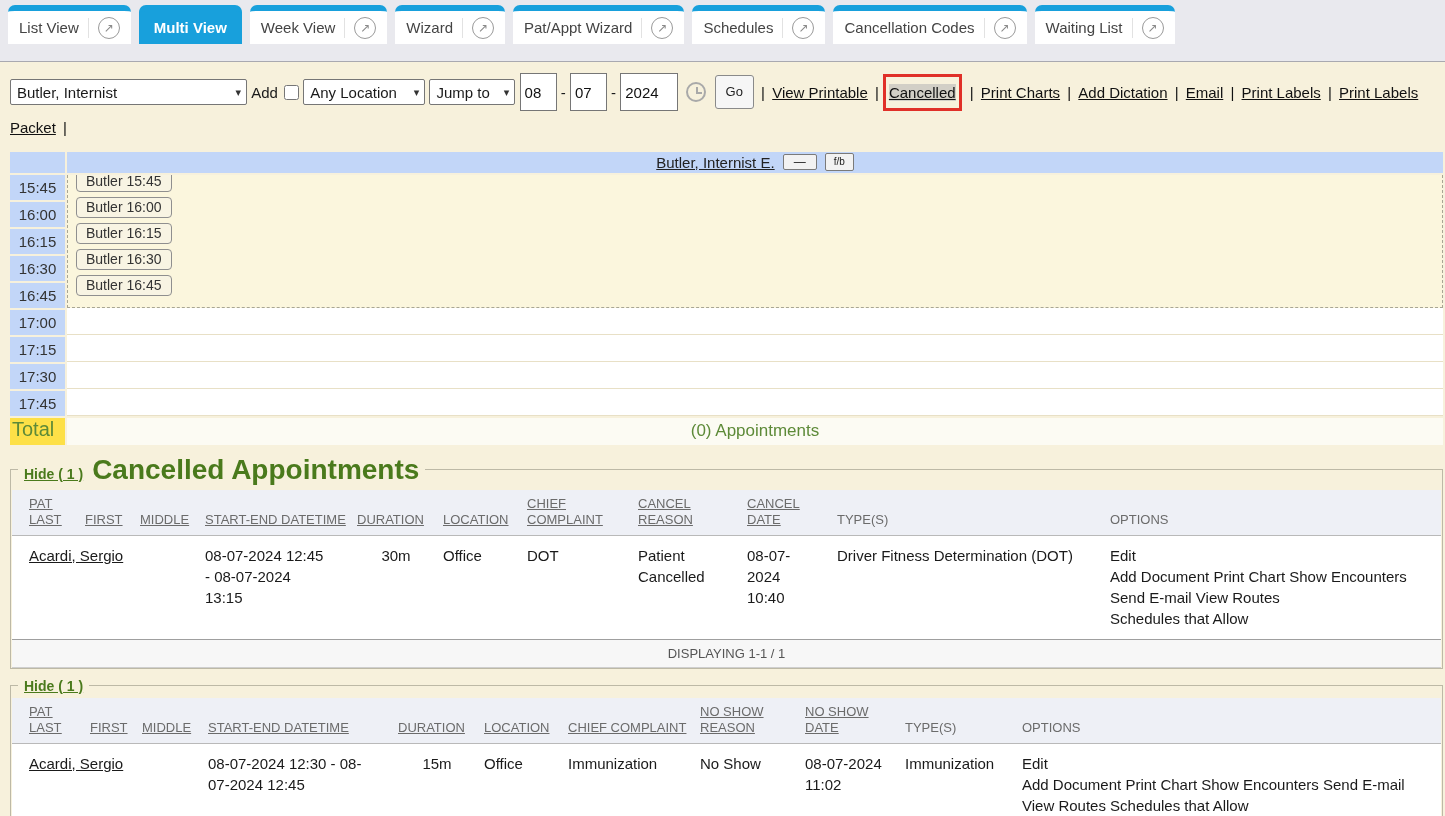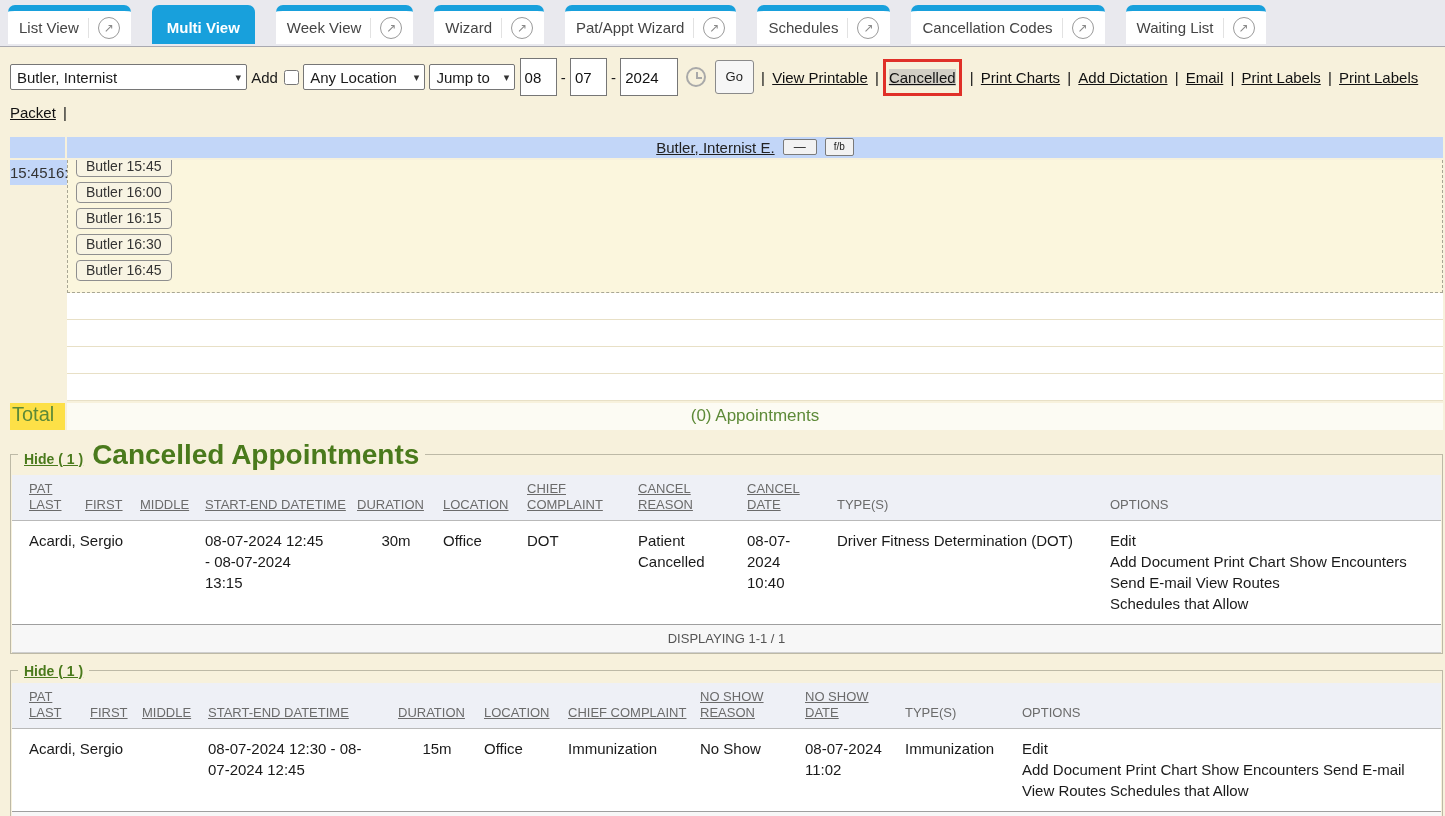--- a/index.html
+++ b/index.html
@@ -7,23 +7,23 @@
   body {
     font-family: "Liberation Sans", sans-serif;
     background: #f7f1dc;
     color: #1a1a1a;
     overflow: hidden;
   }
   
   .tabbar {
     background:#e9e9ee;
     border-bottom:1px solid #a9a9b0;
-    height:47px;
+    height:62px;
     padding:5px 0 0 8px;
-    display:flex; align-items:flex-start; gap:21px;
+    display:flex; align-items:flex-start; gap:8px;
   }
   .tab {
     background:#fff;
     border-radius:7px 7px 0 0;
     border-top:6px solid #18a0dc;
     height:39px;
     display:flex; align-items:center; gap:9px;
     padding:0 11px;
     font-size:15px; color:#444;
     cursor:pointer;
@@ -84,21 +84,21 @@
   .prov-header {
     display:flex; align-items:center; justify-content:center; gap:8px;
     font-size:15px;
   }
   .prov-link { color:#222; text-decoration:underline; cursor:pointer; }
   .mini-btn {
     background:#f2f2f2; border:1px solid #7a7a7a; border-radius:2px;
     font-size:12px; line-height:14px; padding:0 10px; color:#222; cursor:pointer;
   }
   .mini-btn.fb { font-size:10px; padding:1px 8px; }
-  .time-col { display:flex; flex-direction:row;justify-content:space-between; }
+  .time-col { display:flex; flex-direction:column;justify-content:space-between; }
   .time-chip {
     background:#c2d6f8; color:#333; font-size:15px;
     height:25px; margin-top:2px; display:flex; align-items:center; justify-content:center;
   }
   .slot-area { margin-top:2px; }
   .open-panel {
     height:133px; overflow:hidden;
     background:#fbf6dd;
     border-left:1px dashed #a8a694; border-right:1px dashed #a8a694; border-bottom:1px dashed #a8a694;
     padding-left:8px;
@@ -125,21 +125,21 @@
   }
   legend.section-head { margin-left:6px; padding:0 6px; display:flex; align-items:baseline; gap:9px; }
   .hide-link { font-size:14px; font-weight:bold; color:#4a7a1c; text-decoration:underline; cursor:pointer; }
   .section-title { font-size:28px; font-weight:bold; color:#4a7a1c; }
   table.appt { width:100%; border-collapse:collapse; background:#fff; table-layout:fixed; }
   .appt thead tr { background:#eef0f6; }
   .appt th {
     font-size:13px; font-weight:normal; color:#6b6b6b; text-align:left;
     vertical-align:bottom; padding:6px 8px 7px 0; line-height:16px;
   }
-  .appt th.first, .appt td.first { padding-left:17px; }
+  .appt th.first, .appt td.first { padding-left:17px;text-decoration:underline; }
   .appt th .sortable { text-decoration:underline; cursor:pointer; }
   .appt tbody td {
     font-size:15px; vertical-align:top; padding:9px 8px 10px 0; line-height:21px;
     border-top:1px solid #b9b9b9;
   }
   .appt td.center { text-align:center; }
   .wrapbox { display:inline-block; }
   .opt-line { cursor:pointer; }
   .appt tfoot td {
     border-top:1px solid #9f9f9f; border-bottom:1px solid #cfcfcf;

